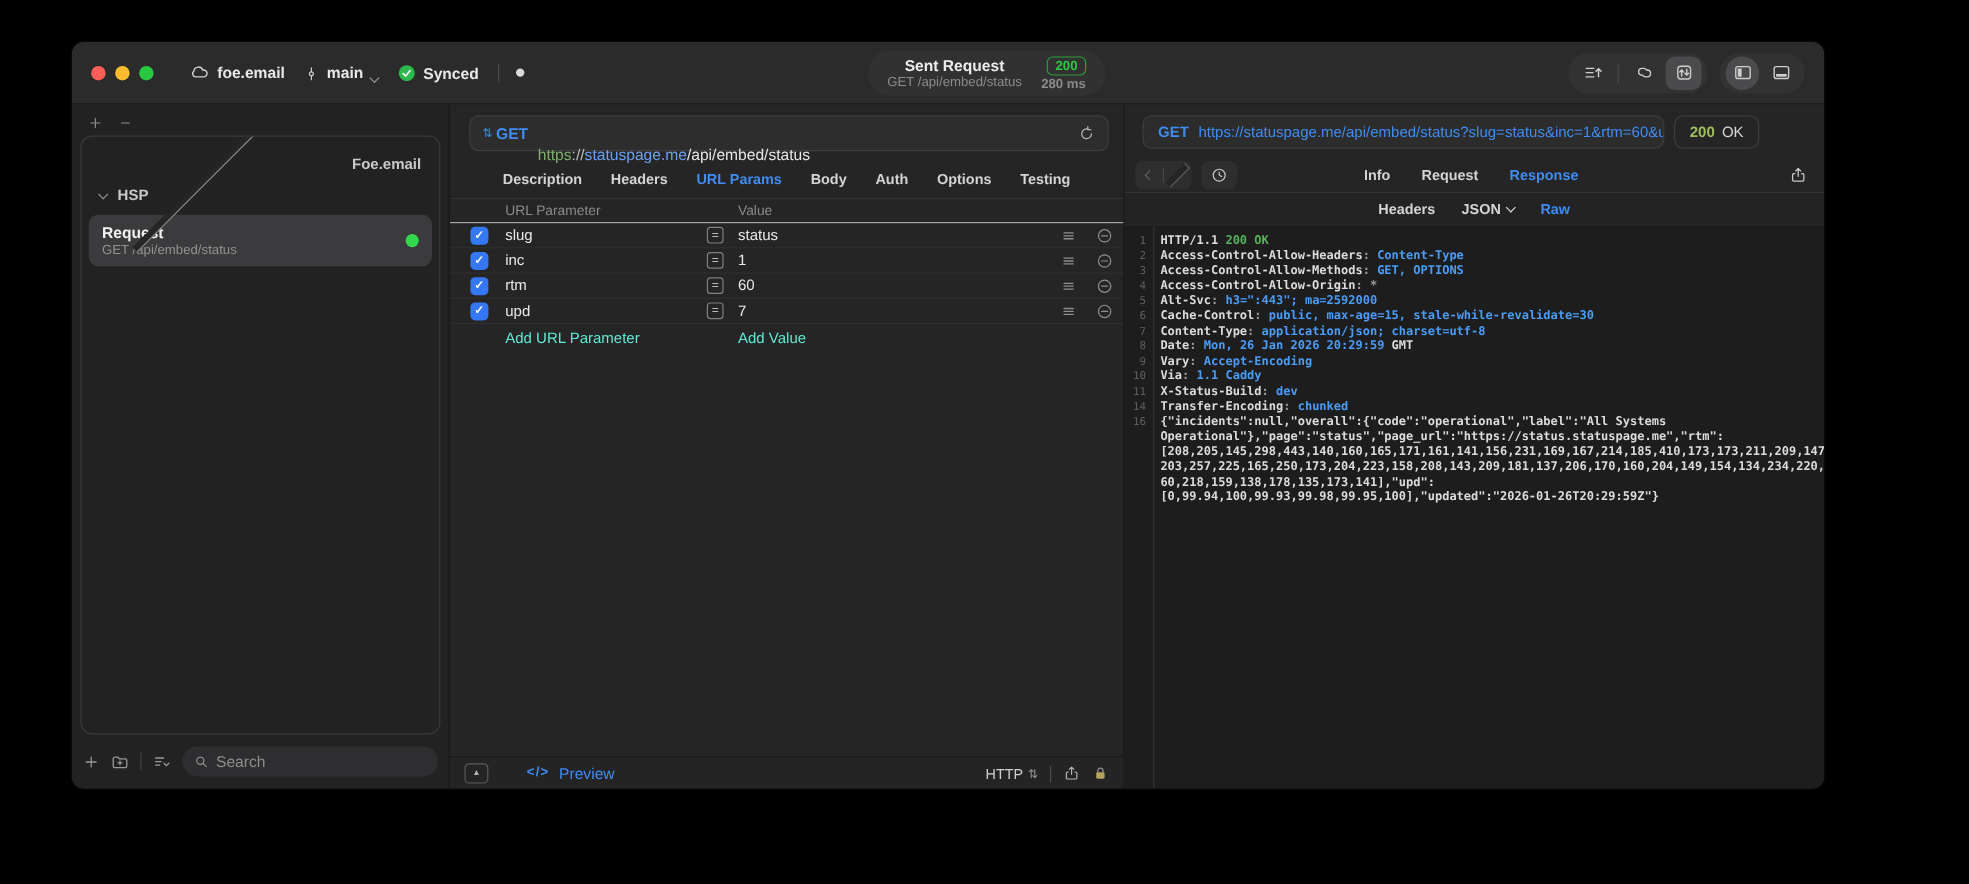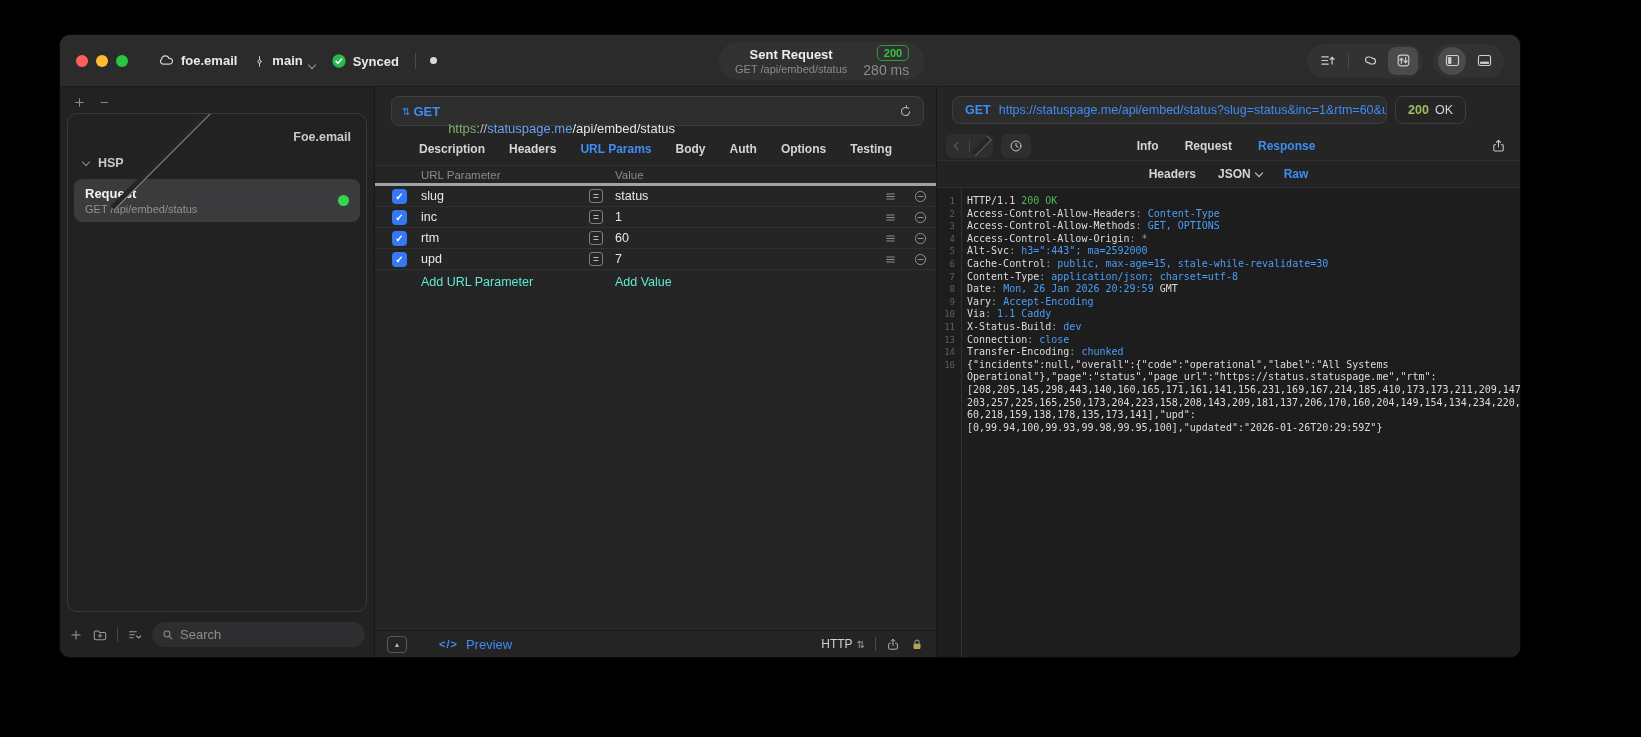--- a/index.html
+++ b/index.html
@@ -25,21 +25,21 @@
   .tb-icon { color:#cfcfcf; }
   .tb-div { width:1px; height:16px; background:#4a4a4a; margin:0 14px 0 16px; }
   .white-dot { width:7px; height:7px; border-radius:50%; background:#d9d9d9; }
   .tb-center { position:absolute; left:52.2%; top:7px; transform:translateX(-50%);
     height:38px; background:#313131; border-radius:19px; display:flex; align-items:center; gap:16px; padding:0 16px; }
   .pill-title { font-size:13px; font-weight:700; color:#ececec; text-align:center; }
   .pill-sub { font-size:11px; color:#8b8b8b; text-align:center; margin-top:1px; }
   .pill-side { display:flex; flex-direction:column; align-items:flex-end; gap:1px; }
   .badge-200 { font-size:11px; font-weight:700; color:#30c743; border:1px solid #2f9e3f; border-radius:5px;
     padding:0 6px; line-height:14px; }
-  .pill-ms { font-size:14px; color:#8b8b8b; }
+  .pill-ms { font-size:11px; color:#8b8b8b;font-weight:bold; }
   .tb-right { margin-left:auto; display:flex; gap:10px; }
   .icon-group { display:flex; align-items:center; background:#323232; border-radius:17px; height:34px; padding:0 5px; gap:3px; }
   .icon-btn { width:30px; height:28px; border-radius:8px; display:flex; align-items:center; justify-content:center; color:#cfcfcf; }
   .icon-btn.hl { background:#4b4b4d; }
   .icon-btn.hl-circle { background:#4b4b4d; border-radius:50%; width:28px; }
   .group-div { width:1px; height:16px; background:#4a4a4a; margin:0 3px; }
 
   
   .content { flex:1; display:flex; min-height:0; }
 
@@ -70,38 +70,38 @@
   .method { color:#3f8cf3; font-weight:700; display:flex; align-items:center; gap:3px; }
   .updn { font-size:10px; font-weight:400; }
   .url-text { flex:1; white-space:nowrap; overflow:hidden;margin-top:34px; }
   .u-scheme{color:#7fae6d;} .u-sep{color:#bdbdbd;} .u-host{color:#6aa1f2;} .u-path{color:#e6e6e6;}
   .refresh { color:#b5b5b5; }
   .mid-tabs { flex:0 0 33px; display:flex; align-items:center; justify-content:center; gap:24px;
     border-bottom:1px solid #313131; font-size:12px; font-weight:700; color:#d4d4d4; }
   .mid-tab.active { color:#3f8cf3; }
   .pt-row, .pt-head, .pt-add { display:grid; grid-template-columns:46px 168px 26px 1fr 28px 32px;
     align-items:center; height:21px; font-size:12.5px; }
-  .pt-head { color:#8a8a8a; font-size:11.5px; border-bottom:3px solid #a3a3a3; height:20px; }
+  .pt-head { color:#8a8a8a; font-size:11.5px; border-bottom:1px solid #a3a3a3; height:20px; }
   .pt-row { border-bottom:1px solid #2f2f2f; color:#e8e8e8; }
   .pt-add { color:#5eead4; height:23px; }
   .cell-cb { display:flex; padding-left:17px; }
   .cb { width:15px; height:15px; border-radius:4px; background:#3478f6; color:#fff; font-size:10px; font-weight:700;
     display:flex; align-items:center; justify-content:center; }
   .cell-eq { display:flex; }
   .eq { width:14px; height:14px; border:1px solid #7f7f7f; border-radius:3px; color:#bababa; font-size:10px;
     display:flex; align-items:center; justify-content:center; }
   .cell-ic { display:flex; justify-content:center; color:#8f8f8f; }
   .mid-spacer { flex:1; }
   .mid-footer { flex:0 0 27px; border-top:1px solid #1a1a1a; background:#242424;
     display:flex; align-items:center; gap:10px; padding:0 12px; }
   .btn-up { width:20px; height:17px; border:1px solid #5a5a5a; border-radius:4px; color:#b5b5b5;
     font-size:7px; display:flex; align-items:center; justify-content:center; }
   .preview { display:flex; align-items:center; gap:8px; color:#3f8cf3; font-size:13px; margin-left:22px; }
   .code-glyph { font-weight:700; font-size:11px; letter-spacing:1px; }
-  .foot-right { margin-left:auto; display:flex; align-items:center; gap:10px; color:#b5b5b5; }
+  .foot-right { margin-left:auto; display:flex; align-items:flex-end; gap:10px; color:#b5b5b5; }
   .proto { display:flex; align-items:center; gap:4px; color:#cfcfcf; font-size:12px; }
   .proto .updn { color:#9a9a9a; }
   .foot-div { width:1px; height:14px; background:#4a4a4a; }
   .lock { color:#b3a35e; }
 
   
   .right { flex:1; background:#252525; display:flex; flex-direction:column; min-width:0; }
   .resp-urlrow { padding:9px 54px 7px 15px; display:flex; align-items:center; gap:8px; }
   .resp-url { flex:1; height:28px; background:#2c2c2c; border:1px solid #3e3e3e; border-radius:8px;
     display:flex; align-items:center; gap:8px; padding:0 12px; font-size:12.5px; color:#3f8cf3; white-space:nowrap; overflow:hidden; }
@@ -122,21 +122,21 @@
   .tool-right { display:flex; justify-content:flex-end; color:#c8c8c8; }
   .resp-subtabs { flex:0 0 27px; display:flex; align-items:center; justify-content:center; gap:22px;
     font-size:12px; font-weight:600; color:#d4d4d4; border-bottom:1px solid #2e2e2e; background:#232323; }
   .resp-subtab { display:flex; align-items:center; gap:5px; }
   .resp-subtab.active { color:#3f8cf3; }
   .code-area { flex:1; background:#1d1d1d; font-family:"DejaVu Sans Mono",monospace; font-size:10px;
     line-height:12.6px; padding-top:7px; position:relative; overflow:hidden; }
   .gutter-line { position:absolute; left:24px; top:0; bottom:0; width:1px; background:#333; }
   .code-line { display:flex; min-height:12.6px; }
   .ln { flex:0 0 24px; text-align:right; padding-right:6px; color:#5f5f5f; font-size:9px; }
-  .ct { padding-left:6px; white-space:pre; }
+  .ct { padding-left:6px; white-space:pre;font-weight:bold; }
   .c-w{color:#dcdcdc;} .c-d{color:#9a9a9a;} .c-b{color:#4a9df8;} .c-g{color:#54b45a;}
 </style>
 </head>
 <body>
 
 <div class="window">
 
   <div class="titlebar">
     <div class="traffic">
       <div class="tl red"></div>
@@ -536,24 +536,20 @@
             </div>
             <div class="code-line">
               <span class="ln">10</span>
               <span class="ct"><span class="c-w">Via</span><span class="c-d">: </span><span class="c-b">1.1 Caddy</span></span>
             </div>
             <div class="code-line">
               <span class="ln">11</span>
               <span class="ct"><span class="c-w">X-Status-Build</span><span class="c-d">: </span><span class="c-b">dev</span></span>
             </div>
             <div class="code-line">
-              <span class="ln">13</span>
-              <span class="ct"><span class="c-w">Connection</span><span class="c-d">: </span><span class="c-b">close</span></span>
-            </div>
-            <div class="code-line">
               <span class="ln">14</span>
               <span class="ct"><span class="c-w">Transfer-Encoding</span><span class="c-d">: </span><span class="c-b">chunked</span></span>
             </div>
             <div class="code-line">
               <span class="ln">16</span>
               <span class="ct"><span class="c-w">{"incidents":null,"overall":{"code":"operational","label":"All Systems</span></span>
             </div>
             <div class="code-line">
               <span class="ln"></span>
               <span class="ct"><span class="c-w">Operational"},"page":"status","page_url":"https://status.statuspage.me","rtm":</span></span>

